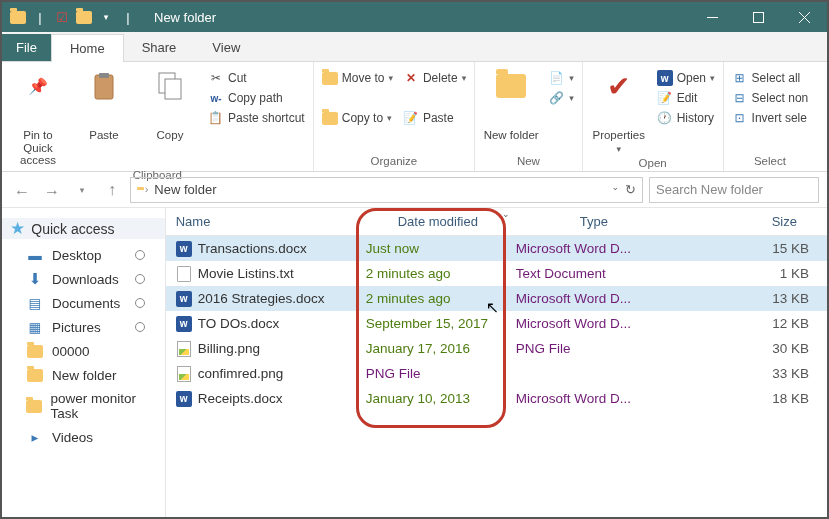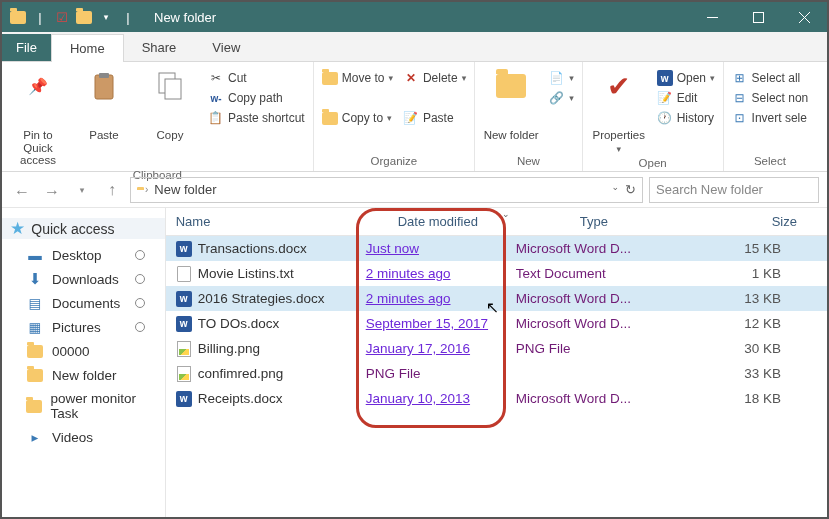--- a/index.html
+++ b/index.html
@@ -49,23 +49,23 @@
 .colh { padding: 0 10px; display:flex; align-items:center; gap:4px; }
 .colh.name { width: 190px; }
 .colh.date { width: 150px; }
 .colh.type { width: 160px; }
 .colh.size { flex: 1; text-align: right; padding-right: 30px; justify-content:flex-end;}
 .rows { }
 .row { display: flex; font-size: 13.5px; color: #333; height: 25px; align-items: center; }
 .row.selected { background: #d6e9f5; }
 .row .c { display:flex;align-items:center; }
 .row .c.name { width: 190px; padding-left: 10px; gap: 6px; }
-.row .c.date { width: 150px; padding-left: 10px; color: #6d28d9; text-decoration: underline; }
+.row .c.date { width: 150px; padding-left: 10px; color: #4d7c0f; }
 .row .c.type { width: 160px; padding-left: 10px; color: #701a75; }
-.row .c.size { flex: 1; text-align: right; padding-right: 46px; color: #555; justify-content:flex-end;}
+.row .c.size { flex: 1; text-align: right; padding-right: 18px; color: #555; justify-content:flex-end;}
 .fic { width: 16px; height: 16px; display:inline-flex;align-items:center;justify-content:center; }
 
 .annot-ring { position: absolute; border: 3px solid #c0392b; border-radius: 20px; pointer-events: none; }
 
 
 .folder { width:16px;height:13px;background:#f7c96b;border-radius:2px;position:relative; }
 .folder::before{content:"";position:absolute;top:-3px;left:0;width:7px;height:3px;background:#f7c96b;border-radius:1px 1px 0 0;}
 .folder-lg{width:30px;height:24px;background:#f7c96b;border-radius:3px;position:relative;}
 .folder-lg::before{content:"";position:absolute;top:-5px;left:0;width:12px;height:5px;background:#f7c96b;border-radius:2px 2px 0 0;}
 .docwicon{width:16px;height:16px;background:#2b579a;border-radius:2px;display:flex;align-items:center;justify-content:center;color:#fff;font-size:10px;font-weight:bold;}

